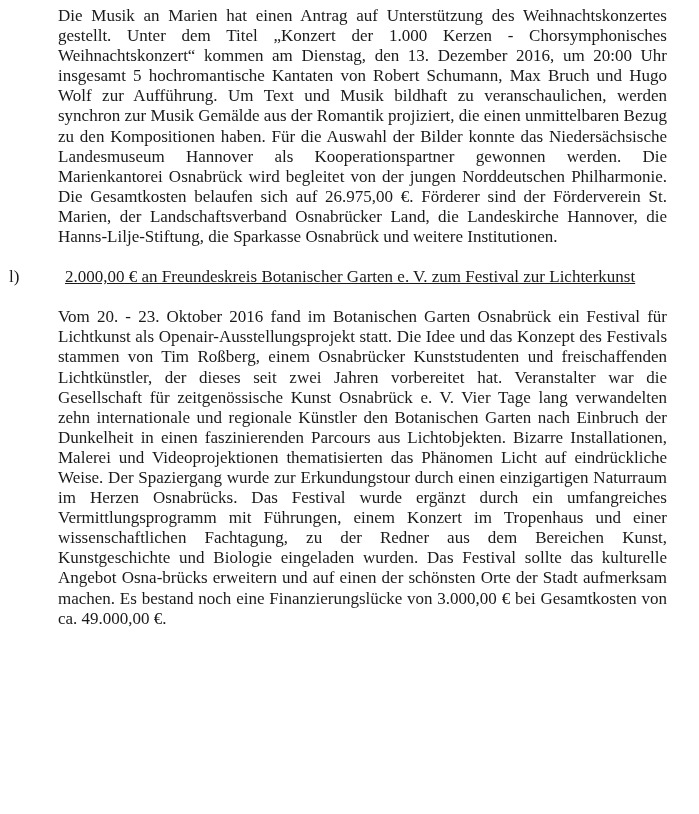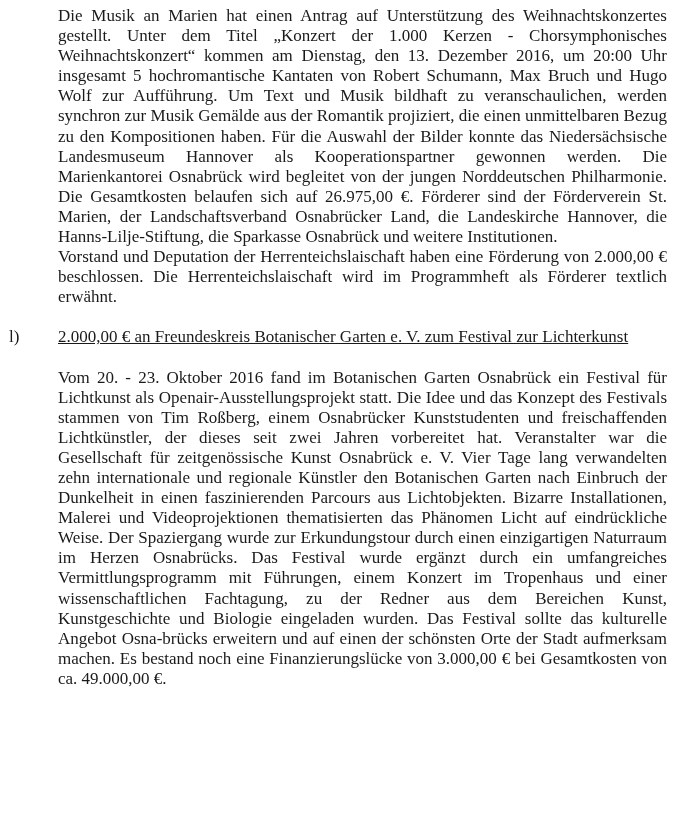--- a/index.html
+++ b/index.html
@@ -6,28 +6,27 @@
   body { width: 699px; height: 814px; overflow: hidden; position: relative; }
   .page {
     position: absolute; left: 58px; top: 6px; width: 609px;
     font-family: "Liberation Serif", serif;
     font-size: 17px; line-height: 20.1px; color: #1a1a1a;
   }
   .para { margin: 0; text-align: justify; }
   .gap { height: 20px; }
   .section-head { position: relative; margin: 0; }
   .marker { position: absolute; left: -49px; top: 0; }
-  .heading { text-decoration: underline; }
+  .heading { text-decoration: underline; margin-left: 7px; }
 </style>
 </head>
 <body>
 
 <div class="page">
   <p class="para">Die Musik an Marien hat einen Antrag auf Unterstützung des Weihnachtskonzertes gestellt. Unter dem Titel „Konzert der 1.000 Kerzen - Chorsymphonisches Weihnachtskonzert“ kommen am Dienstag, den 13. Dezember 2016, um 20:00 Uhr insgesamt 5 hochromantische Kantaten von Robert Schumann, Max Bruch und Hugo Wolf zur Aufführung. Um Text und Musik bildhaft zu veranschaulichen, werden synchron zur Musik Gemälde aus der Romantik projiziert, die einen unmittelbaren Bezug zu den Kompositionen haben. Für die Auswahl der Bilder konnte das Niedersächsische Landesmuseum Hannover als Kooperationspartner gewonnen werden. Die Marienkantorei Osnabrück wird begleitet von der jungen Norddeutschen Philharmonie. Die Gesamtkosten belaufen sich auf 26.975,00 €. Förderer sind der Förderverein St. Marien, der Landschaftsverband Osnabrücker Land, die Landeskirche Hannover, die Hanns-Lilje-Stiftung, die Sparkasse Osnabrück und weitere Institutionen.</p>
-  <p class="para">Vorstand und Deputation der Herrenteichslaischaft haben eine Förderung von 2.000,00 € beschlossen. Die Herrenteichslaischaft wird im Programmheft als Förderer textlich erwähnt.</p>
 
   <div class="gap"></div>
 
   <p class="section-head">
     <span class="marker">l)</span>
     <span class="heading">2.000,00 € an Freundeskreis Botanischer Garten e. V. zum Festival zur Lichterkunst</span>
   </p>
 
   <div class="gap"></div>
 

